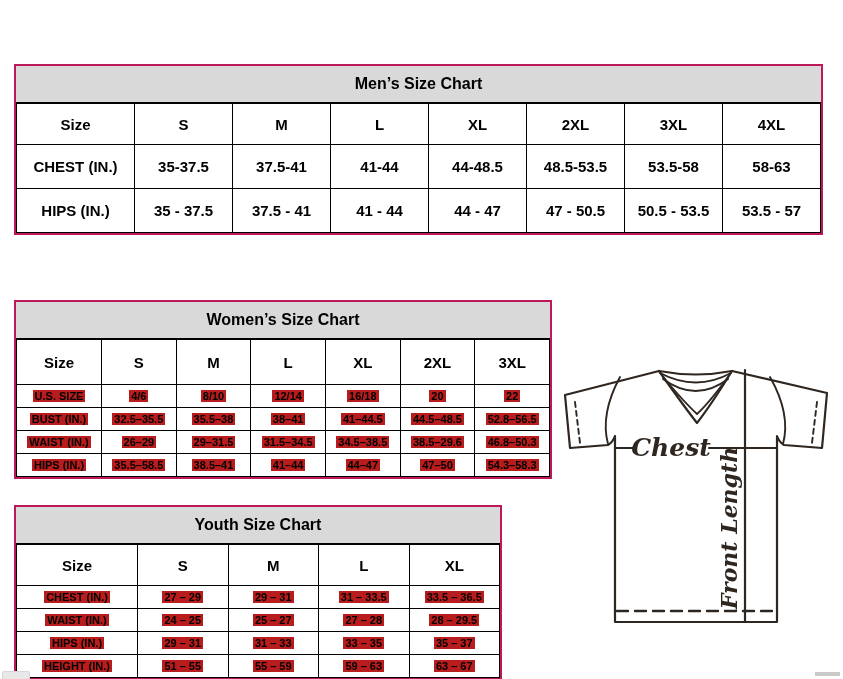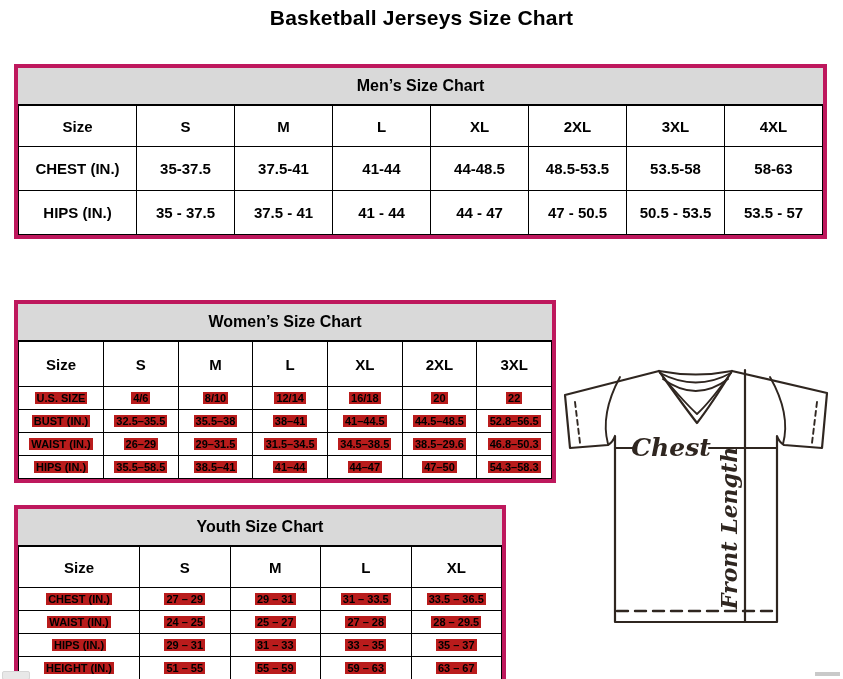--- a/index.html
+++ b/index.html
@@ -6,21 +6,21 @@
   .canvas {
     position:relative; width:843px; height:679px; background:#ffffff;
     font-family:"Liberation Sans", sans-serif; color:#000;
     overflow:hidden;
   }
   .page-title {
     position:absolute; top:6px; left:0; width:843px;
     text-align:center; font-size:21px; font-weight:bold;
     letter-spacing:0.2px;
   }
-  .tblwrap { position:absolute; border:4px solid #be185d; background:#fff; }
+  .tblwrap { position:absolute; border:2px solid #be185d; background:#fff; }
   .tbl-title {
     background:#d9d9d9; border-bottom:1px solid #000;
     height:36px; display:flex; align-items:center; justify-content:center;
     font-weight:bold; font-size:16px;
   }
   table { border-collapse:collapse; table-layout:fixed; width:100%; }
   th, td {
     border:1px solid #000; text-align:center; vertical-align:middle;
     font-weight:bold; padding:0; overflow:hidden; white-space:nowrap;
   }
@@ -43,21 +43,20 @@
   .artifact-right {
     position:absolute; left:815px; top:672px; width:25px; height:4px;
     background:#c9c9c9;
   }
 </style>
 </head>
 <body>
 
 <div class="canvas">
 
-  <div class="page-title">Basketball Jerseys Size Chart</div>
 
   <div class="tblwrap mens" style="left:14px; top:64px; width:805px;">
     <div class="tbl-title">Men’s Size Chart</div>
     <table>
       <colgroup>
           <col style="width:118px">
         </colgroup>
     <thead>
           <tr>
             <th>Size</th>

